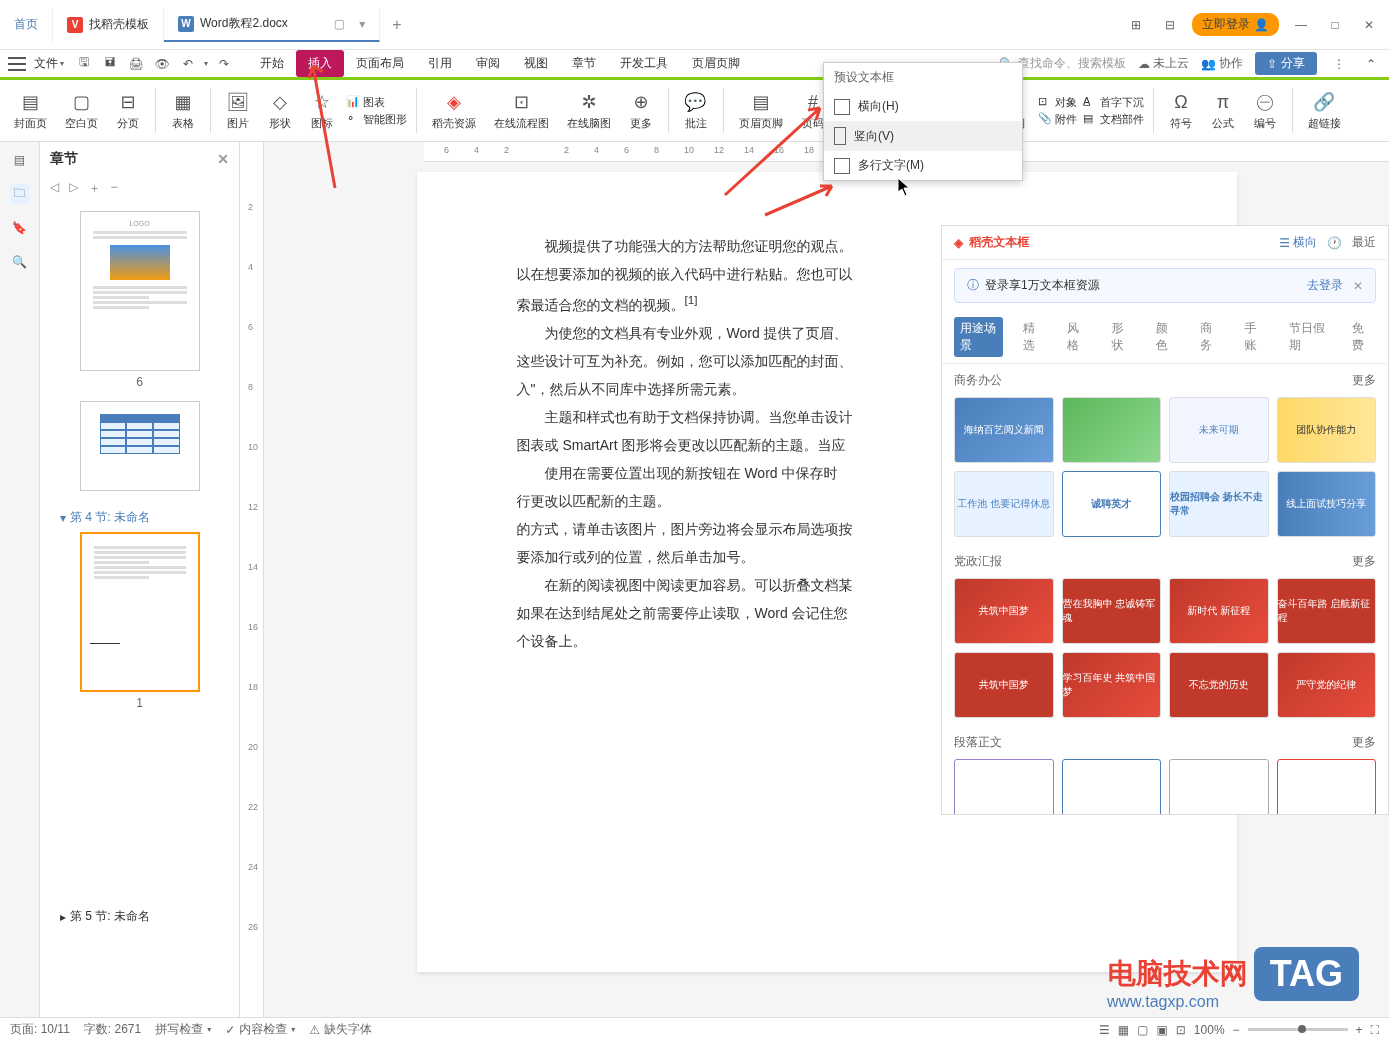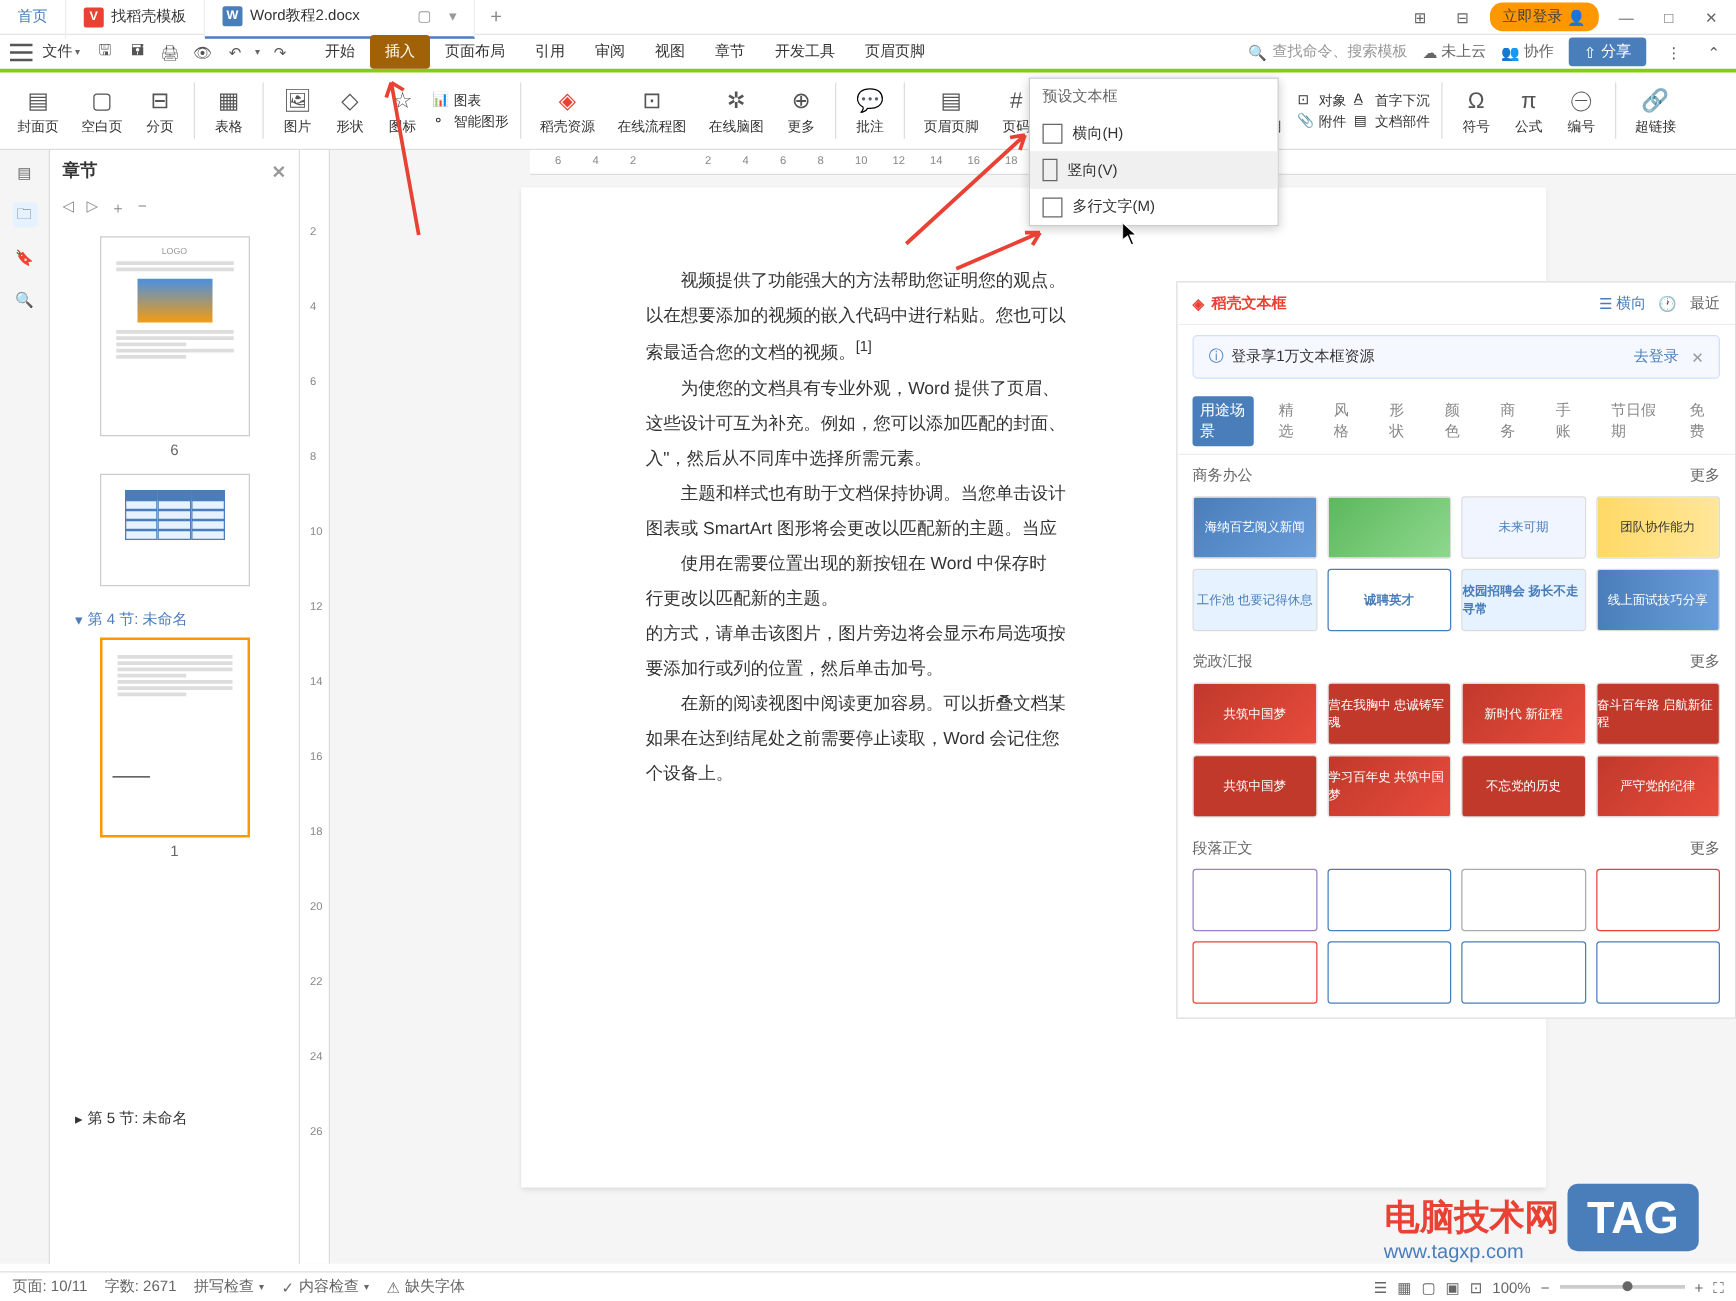--- a/index.html
+++ b/index.html
@@ -1,40 +1,40 @@
 <!DOCTYPE html>
 <html><head>
 <meta charset="utf-8">
 <style>
 * { margin: 0; padding: 0; box-sizing: border-box; font-family: "Microsoft YaHei", Arial, sans-serif; }
 body { width: 1389px; height: 1041px; background: #fff; overflow: hidden; font-size: 12px; color: #333; }
 
 
-.titlebar { height: 28px; display: flex; align-items: center; background: #fff; border-bottom: 1px solid #e5e5e5; }
+.titlebar { height: 50px; display: flex; align-items: center; background: #fff; border-bottom: 1px solid #e5e5e5; }
 .tab { height: 34px; display: flex; align-items: center; padding: 0 14px; gap: 6px; cursor: pointer; border-right: 1px solid #eee; }
 .tab.home { color: #4a7ebb; }
 .tab.active { background: #fff; border-bottom: 2px solid #4a7ebb; }
 .tab-icon { width: 16px; height: 16px; display: inline-flex; align-items: center; justify-content: center; }
 .tab-icon.red { background: #e94234; border-radius: 2px; color: #fff; font-size: 10px; font-weight: bold; }
 .tab-icon.blue { background: #4a7ebb; border-radius: 2px; color: #fff; font-size: 10px; font-weight: bold; }
 .tab-close { margin-left: 8px; color: #999; }
 .new-tab { padding: 0 12px; color: #888; font-size: 16px; }
 .titlebar-right { margin-left: auto; display: flex; align-items: center; gap: 10px; padding-right: 8px; }
 .login-btn { background: #ff9800; color: #404040; padding: 3px 10px; border-radius: 10px; display: flex; align-items: center; gap: 4px; }
 .win-btn { width: 24px; height: 24px; display: flex; align-items: center; justify-content: center; color: #666; }
 
 
 .menubar { height: 30px; display: flex; align-items: center; padding: 0 8px; gap: 2px; border-bottom: 3px solid #84cc16; }
 .menu-icons { display: flex; gap: 6px; align-items: center; }
 .menu-icon { width: 20px; height: 20px; color: #555; display: flex; align-items: center; justify-content: center; }
 .hamburger { width: 18px; height: 14px; display: flex; flex-direction: column; justify-content: space-between; }
 .hamburger span { height: 2px; background: #555; }
 .menu-tabs { display: flex; margin-left: 12px; }
 .menu-tab { padding: 5px 12px; color: #333; cursor: pointer; }
-.menu-tab.active { background: #a16207; color: #fff; border-radius: 3px; text-align: center; }
+.menu-tab.active { background: #be185d; color: #fff; border-radius: 3px; text-align: center; }
 .menubar-right { margin-left: auto; display: flex; align-items: center; gap: 12px; color: #666; }
 .search-box { display: flex; align-items: center; gap: 4px; color: #999; }
 .share-btn { background: #4a7ebb; color: #fff; padding: 3px 12px; border-radius: 3px; display: flex; align-items: center; gap: 4px; }
 
 
 .ribbon { height: 62px; display: flex; align-items: center; padding: 0 8px; border-bottom: 1px solid #ddd; gap: 6px; position: relative; }
 .ribbon-group { display: flex; flex-direction: column; align-items: center; padding: 2px 6px; gap: 2px; position: relative; }
 .ribbon-icon { width: 24px; height: 24px; display: flex; align-items: center; justify-content: center; color: #555; font-size: 18px; }
 .ribbon-label { font-size: 11px; color: #333; white-space: nowrap; }
 .ribbon-sep { width: 1px; height: 45px; background: #ddd; margin: 0 3px; }
@@ -56,21 +56,21 @@
 .panel-header-right { margin-left: auto; display: flex; align-items: center; gap: 10px; color: #666; }
 .panel-login-bar { margin: 8px 12px; padding: 8px 12px; background: #f5f8ff; border: 1px solid #d0dfff; border-radius: 4px; display: flex; align-items: center; }
 .panel-login-text { display: flex; align-items: center; gap: 6px; color: #333; }
 .panel-login-link { margin-left: auto; color: #4a7ebb; }
 .panel-filters { display: flex; gap: 14px; padding: 6px 12px; border-bottom: 1px solid #eee; }
 .filter-tab { color: #888; cursor: pointer; padding: 3px 6px; }
 .filter-tab.active { background: #4a7ebb; color: #fff; border-radius: 3px; }
 .panel-section { padding: 8px 12px; }
 .section-header { display: flex; justify-content: space-between; margin-bottom: 8px; color: #666; }
 .template-grid { display: grid; grid-template-columns: repeat(4, 1fr); gap: 8px; }
-.template-item { height: 50px; border: 1px solid #ddd; border-radius: 3px; display: flex; align-items: center; justify-content: center; font-size: 10px; overflow: hidden; }
+.template-item { height: 66px; border: 1px solid #ddd; border-radius: 3px; display: flex; align-items: center; justify-content: center; font-size: 10px; overflow: hidden; }
 .t-blue { background: linear-gradient(135deg, #4a7ebb, #6a9edb); color: #fff; }
 .t-green { background: linear-gradient(135deg, #5cb85c, #8ed88e); color: #fff; }
 .t-light { background: #f0f5ff; color: #4a7ebb; }
 .t-yellow { background: linear-gradient(90deg, #ffd966, #ffe699); color: #333; }
 .t-work { background: #e6f2ff; color: #4a7ebb; }
 .t-hire { background: #fff; border: 1px solid #4a7ebb; color: #4a7ebb; font-weight: bold; }
 .t-campus { background: #e6f2ff; color: #4a7ebb; font-weight: bold; }
 .t-online { background: linear-gradient(90deg, #4a7ebb, #6a9edb); color: #fff; }
 .t-red { background: linear-gradient(135deg, #c0392b, #e74c3c); color: #fff; }
 .t-red2 { background: #c0392b; color: #fff; }

